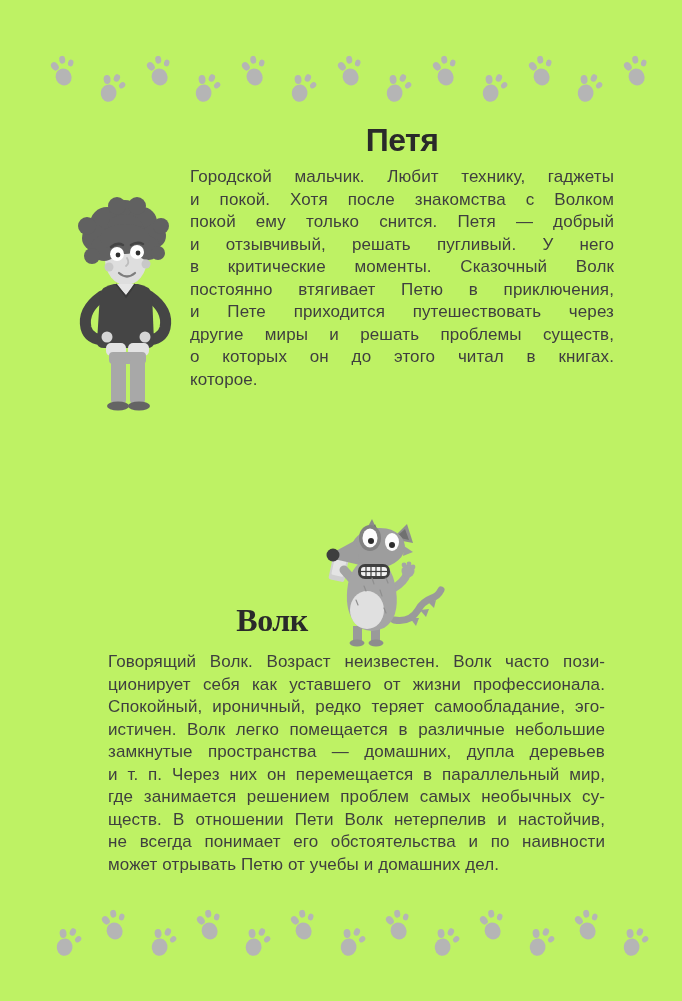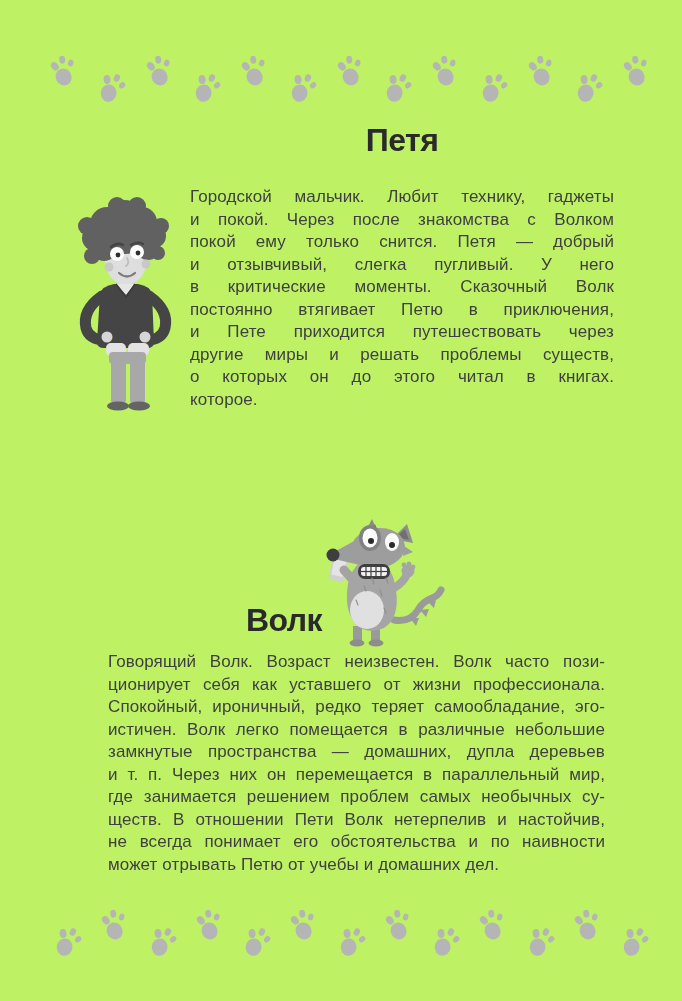--- a/index.html
+++ b/index.html
@@ -27,31 +27,31 @@
   
   .char-title{
     position:absolute;
     font-weight:bold;
     font-size:32px;
     letter-spacing:-0.5px;
     color:#2a2a2a;
     text-align:center;
   }
   #petya-title{left:190px;top:122px;width:424px;}
-  #volk-title{left:192px;top:602px;width:184px;}
+  #volk-title{left:180px;top:602px;width:184px;font-family:Liberation Serif, serif;}
 
   
   .char-text{
     position:absolute;
     font-size:17px;
     color:#3f3f3f;
     line-height:22.5px;
     letter-spacing:0.1px;
   }
-  #petya-text{left:190px;top:166px;width:424px;margin-top:20px;}
+  #petya-text{left:190px;top:166px;width:424px;}
   #volk-text{left:108px;top:651px;width:497px;}
   .jline{height:22.5px;overflow:hidden;text-align:justify;}
   .jline::after{content:'';display:inline-block;width:100%;height:0;}
   .jline.last{text-align:left;}
   .jline.last::after{width:0;}
 
   
   #petya-illustration{position:absolute;left:62px;top:196px;width:126px;height:218px;}
   #volk-illustration{position:absolute;left:314px;top:516px;width:134px;height:134px;}
   #petya-illustration svg,#volk-illustration svg{display:block;width:100%;height:100%;}
@@ -230,23 +230,23 @@
         <rect x="68" y="160" width="15" height="49" rx="5"></rect>
       </g>
 
       <ellipse cx="56" cy="210" rx="11" ry="4.5" fill="#646464"></ellipse>
       <ellipse cx="77" cy="210" rx="11" ry="4.5" fill="#646464"></ellipse>
     </svg>
   </div>
 
   <div class="char-text" id="petya-text">
       <div class="jline">Городской мальчик. Любит технику, гаджеты</div>
-      <div class="jline">и покой. Через после знакомства с Волком</div>
+      <div class="jline">и покой. Хотя после знакомства с Волком</div>
       <div class="jline">покой ему только снится. Петя — добрый</div>
-      <div class="jline">и отзывчивый, слегка пугливый. У него</div>
+      <div class="jline">и отзывчивый, решать пугливый. У него</div>
       <div class="jline">в критические моменты. Сказочный Волк</div>
       <div class="jline">постоянно втягивает Петю в приключения,</div>
       <div class="jline">и Пете приходится путешествовать через</div>
       <div class="jline">другие миры и решать проблемы существ,</div>
       <div class="jline">о которых он до этого читал в книгах.</div>
       <div class="jline last">которое.</div>
     </div>
 
   <div id="volk-illustration">
     <svg viewBox="0 0 134 134" xmlns="http://www.w3.org/2000/svg" aria-hidden="true">

